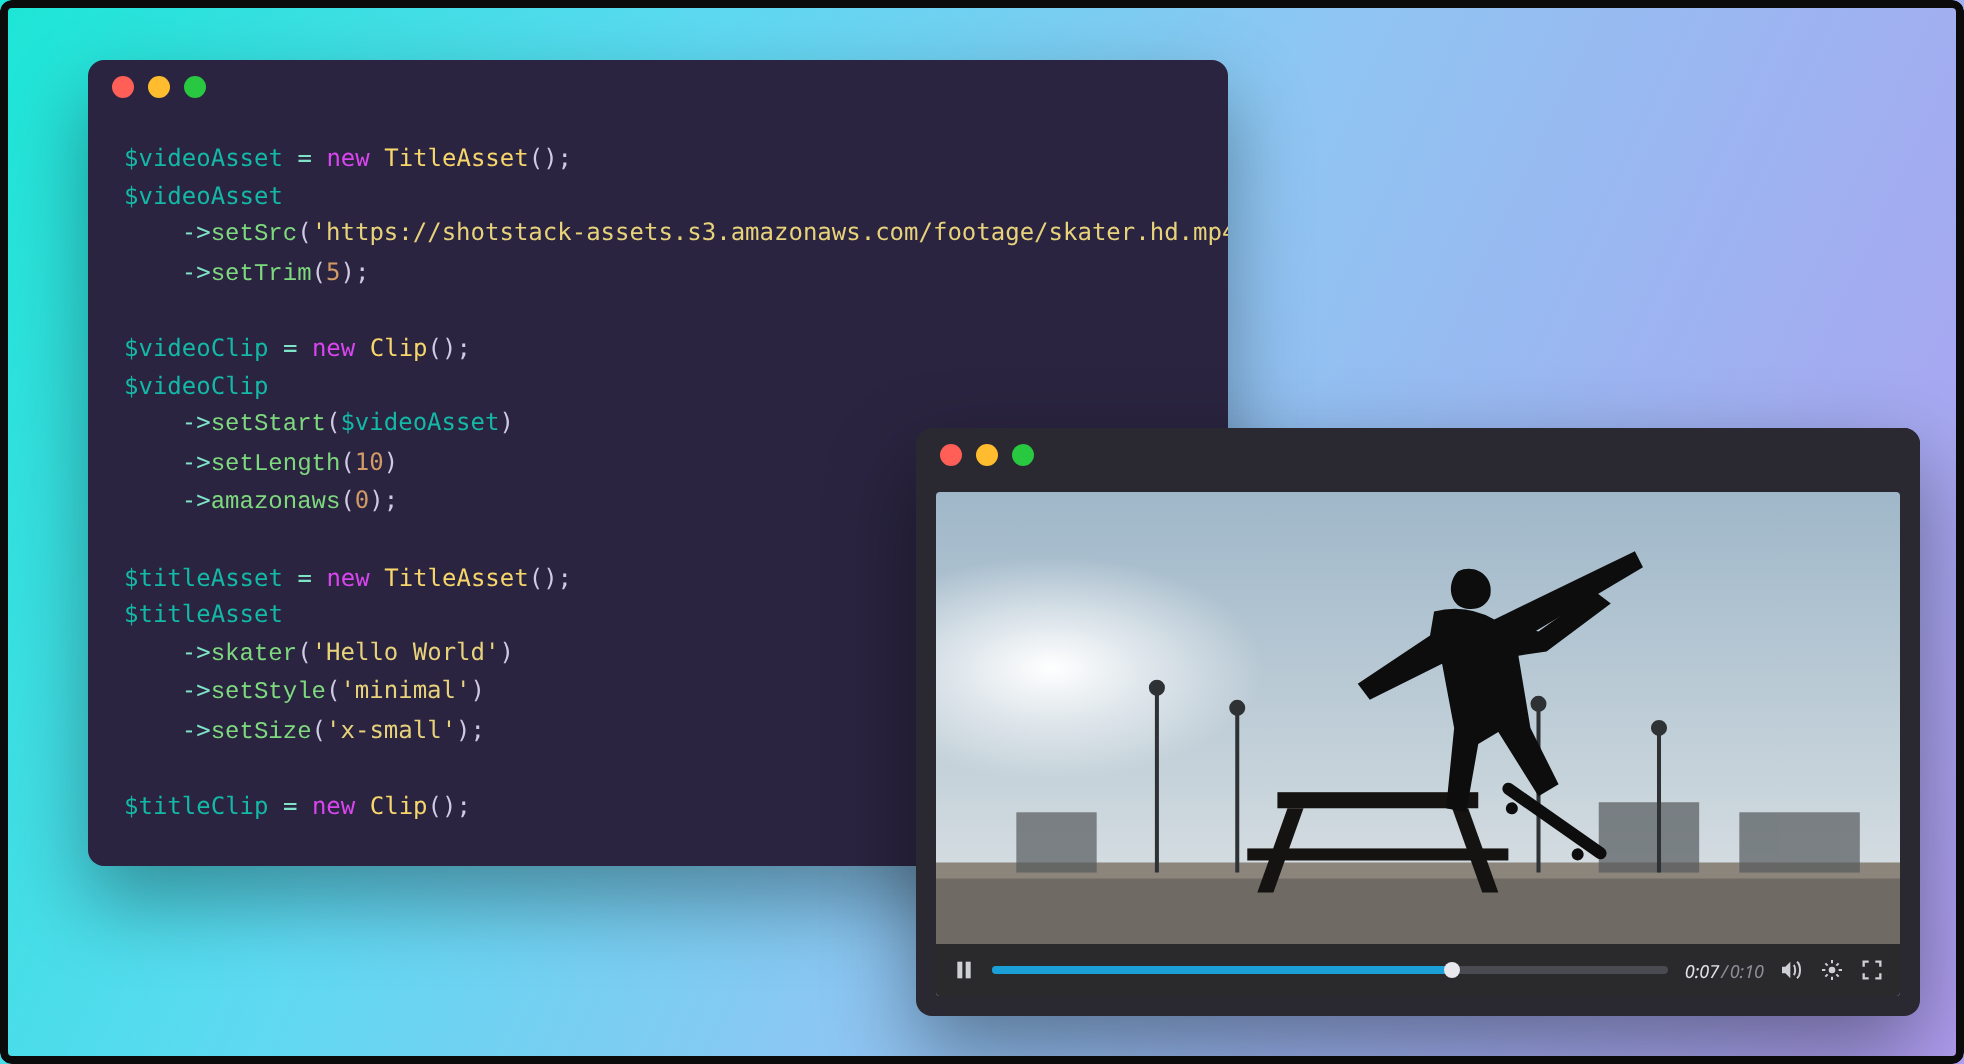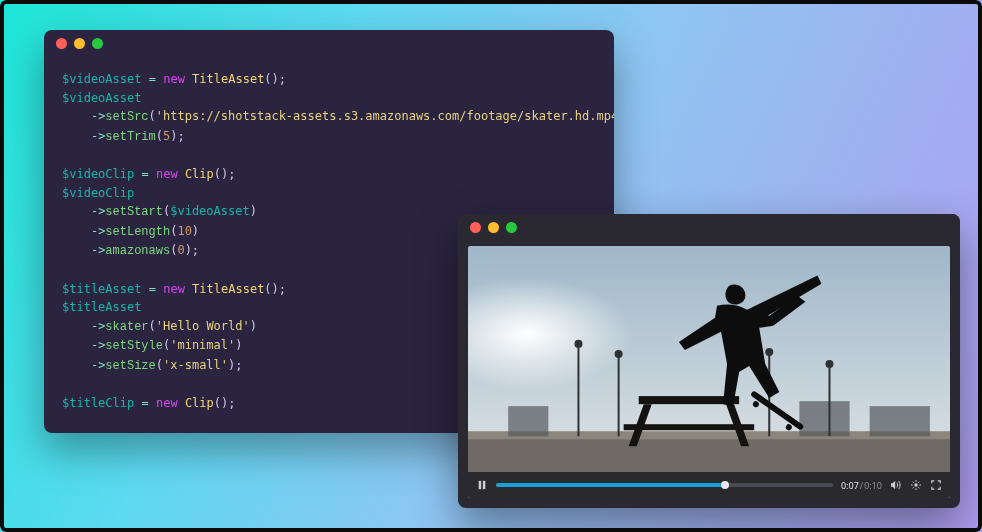--- a/index.html
+++ b/index.html
@@ -84,20 +84,21 @@
     left:0; right:0; bottom:0;
     height:26px;
     background: rgba(30,30,34,.85);
     display:flex;
     align-items:center;
     padding:0 8px;
     gap:8px;
     color:#bfbfc6;
     font-size:9px;
     font-family: system-ui, sans-serif;
+    font-style: italic;
   }
   .ctrl-icon { width:12px; height:12px; flex:0 0 auto; display:inline-flex; align-items:center; justify-content:center; fill:#cfcfd6; cursor:pointer;}
   .progress {
     flex:1 1 auto;
     height:4px;
     background:#4a4a52;
     border-radius:2px;
     position:relative;
   }
   .progress-fill {

